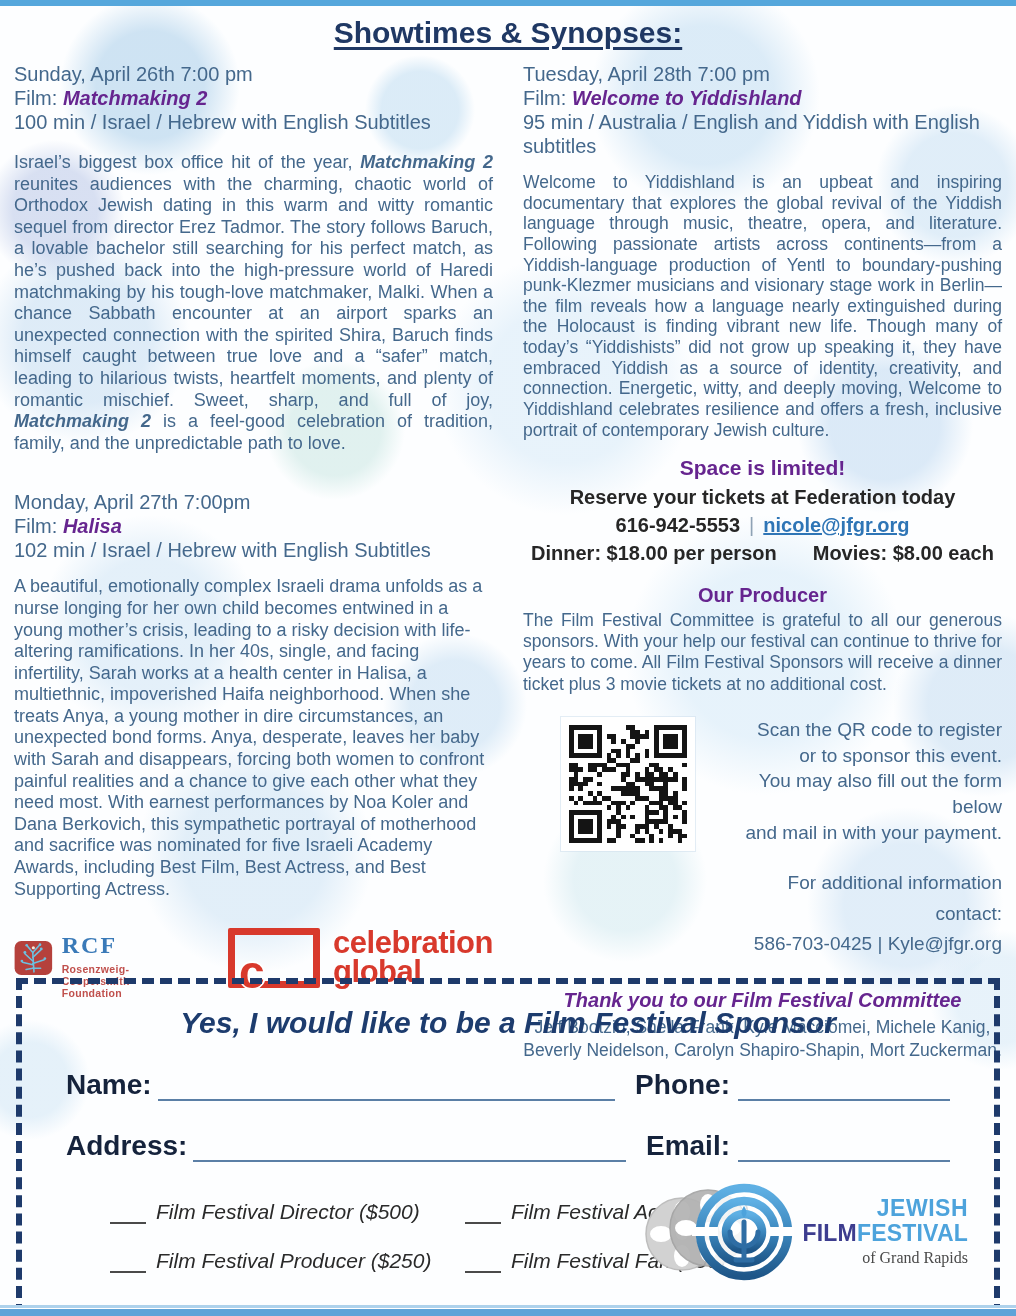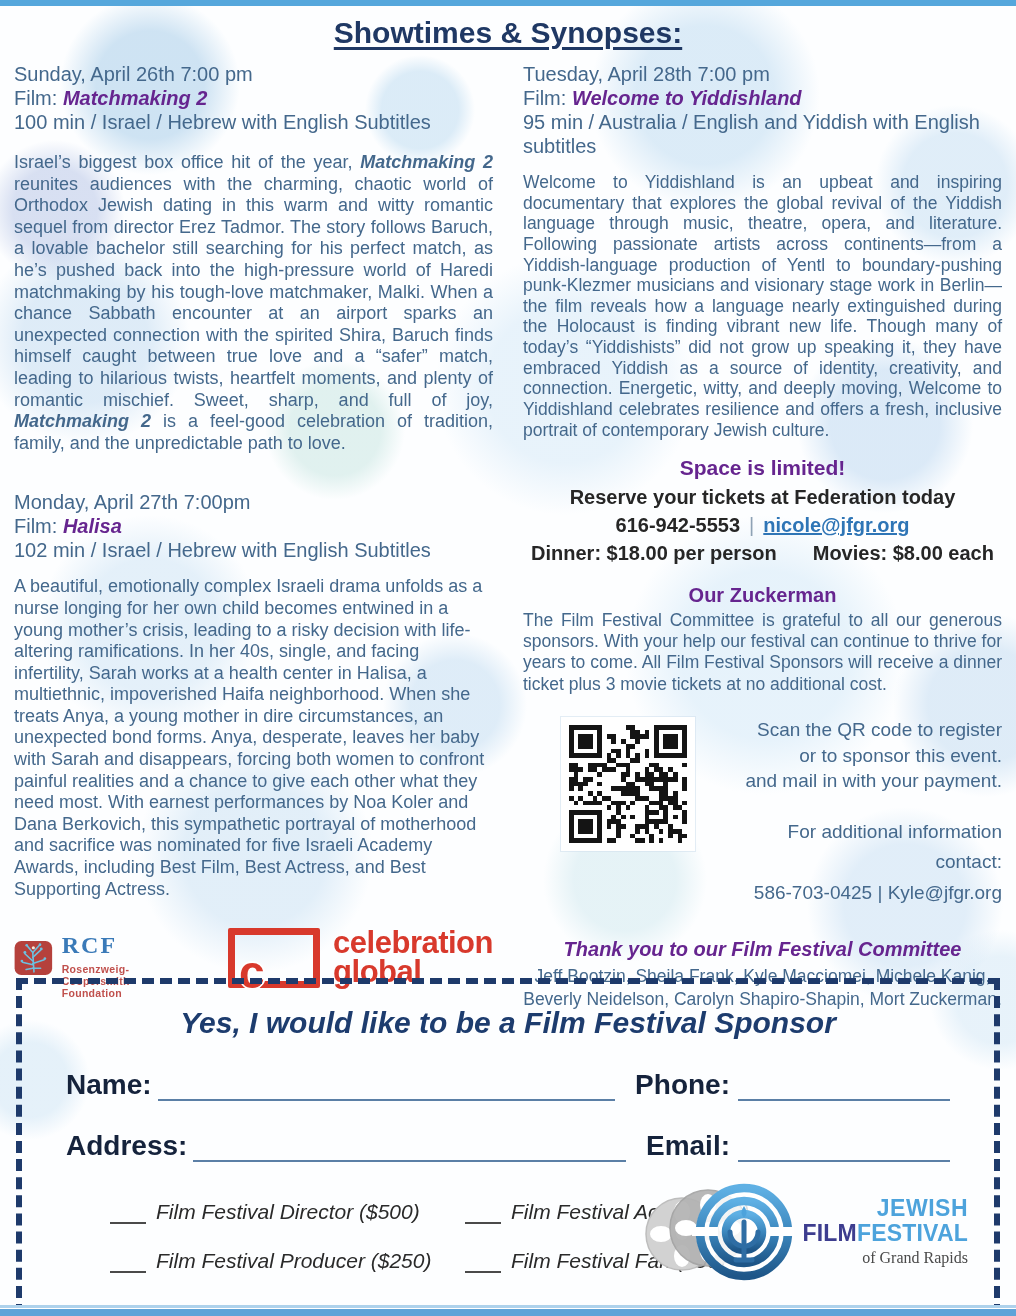--- a/index.html
+++ b/index.html
@@ -179,21 +179,21 @@
           <div class="reserve">Reserve your tickets at Federation today</div>
           <div class="phone-row">
             <span>616-942-5553</span><span class="pipe">|</span><a class="email-link">nicole@jfgr.org</a>
           </div>
           <div class="pricing">
             <span>Dinner: $18.00 per person</span>
             <span>Movies: $8.00 each</span>
           </div>
         </div>
 
-        <div class="sponsors-heading">Our Zuckerman</div>
+        <div class="sponsors-heading">Our Producer</div>
         <p class="sponsors-body">The Film Festival Committee is grateful to all our generous sponsors. With your help our festival can continue to thrive for years to come. All Film Festival Sponsors will receive a dinner ticket plus 3 movie tickets at no additional cost.</p>
 
         <div class="qr-row">
           <div class="qr-box">
             <div class="qr-grid" id="qr-grid">
                 <i style="grid-row:1;grid-column:1"></i>
                 <i style="grid-row:1;grid-column:2"></i>
                 <i style="grid-row:1;grid-column:3"></i>
                 <i style="grid-row:1;grid-column:4"></i>
                 <i style="grid-row:1;grid-column:5"></i>
@@ -486,20 +486,21 @@
                 <i style="grid-row:25;grid-column:15"></i>
                 <i style="grid-row:25;grid-column:16"></i>
                 <i style="grid-row:25;grid-column:18"></i>
                 <i style="grid-row:25;grid-column:20"></i>
                 <i style="grid-row:25;grid-column:24"></i>
               </div>
           </div>
           <div class="qr-text">
             <div>Scan the QR code to register</div>
             <div>or to sponsor this event.</div>
+            <div>You may also fill out the form below</div>
             <div>and mail in with your payment.</div>
             <div class="qr-contact">
               <div>For additional information contact:</div>
               <div>586-703-0425 | Kyle@jfgr.org</div>
             </div>
           </div>
         </div>
 
         <div class="committee">
           <div class="committee-heading">Thank you to our Film Festival Committee</div>

